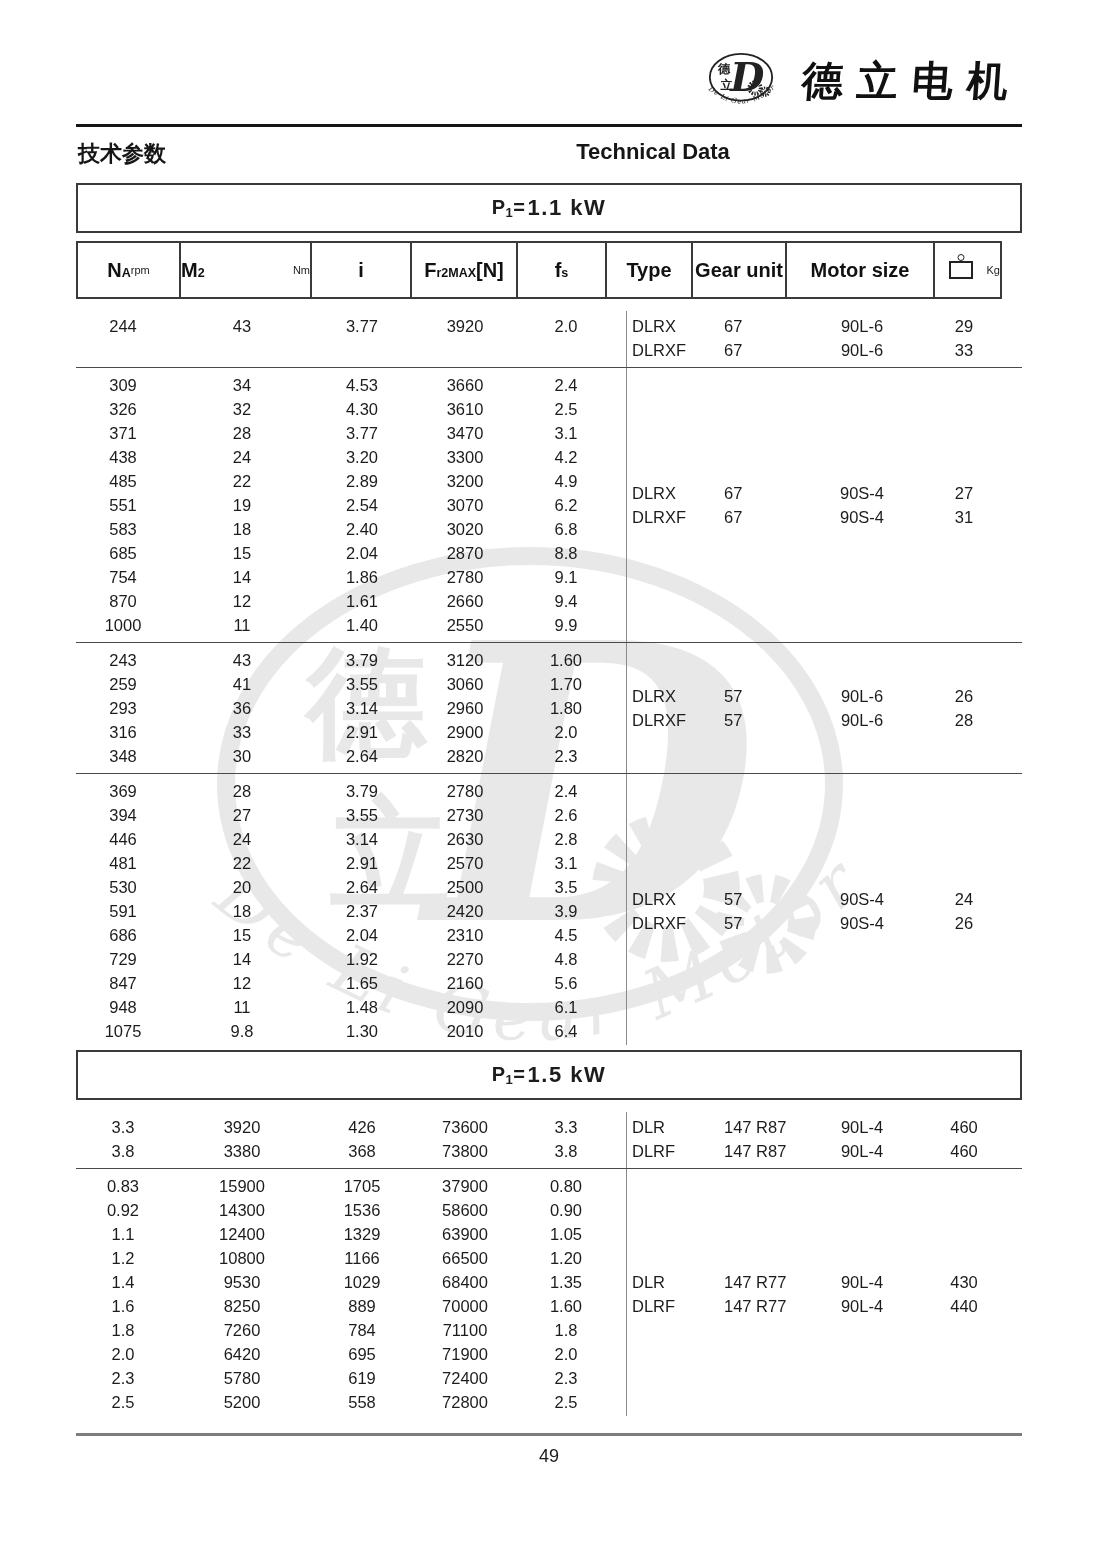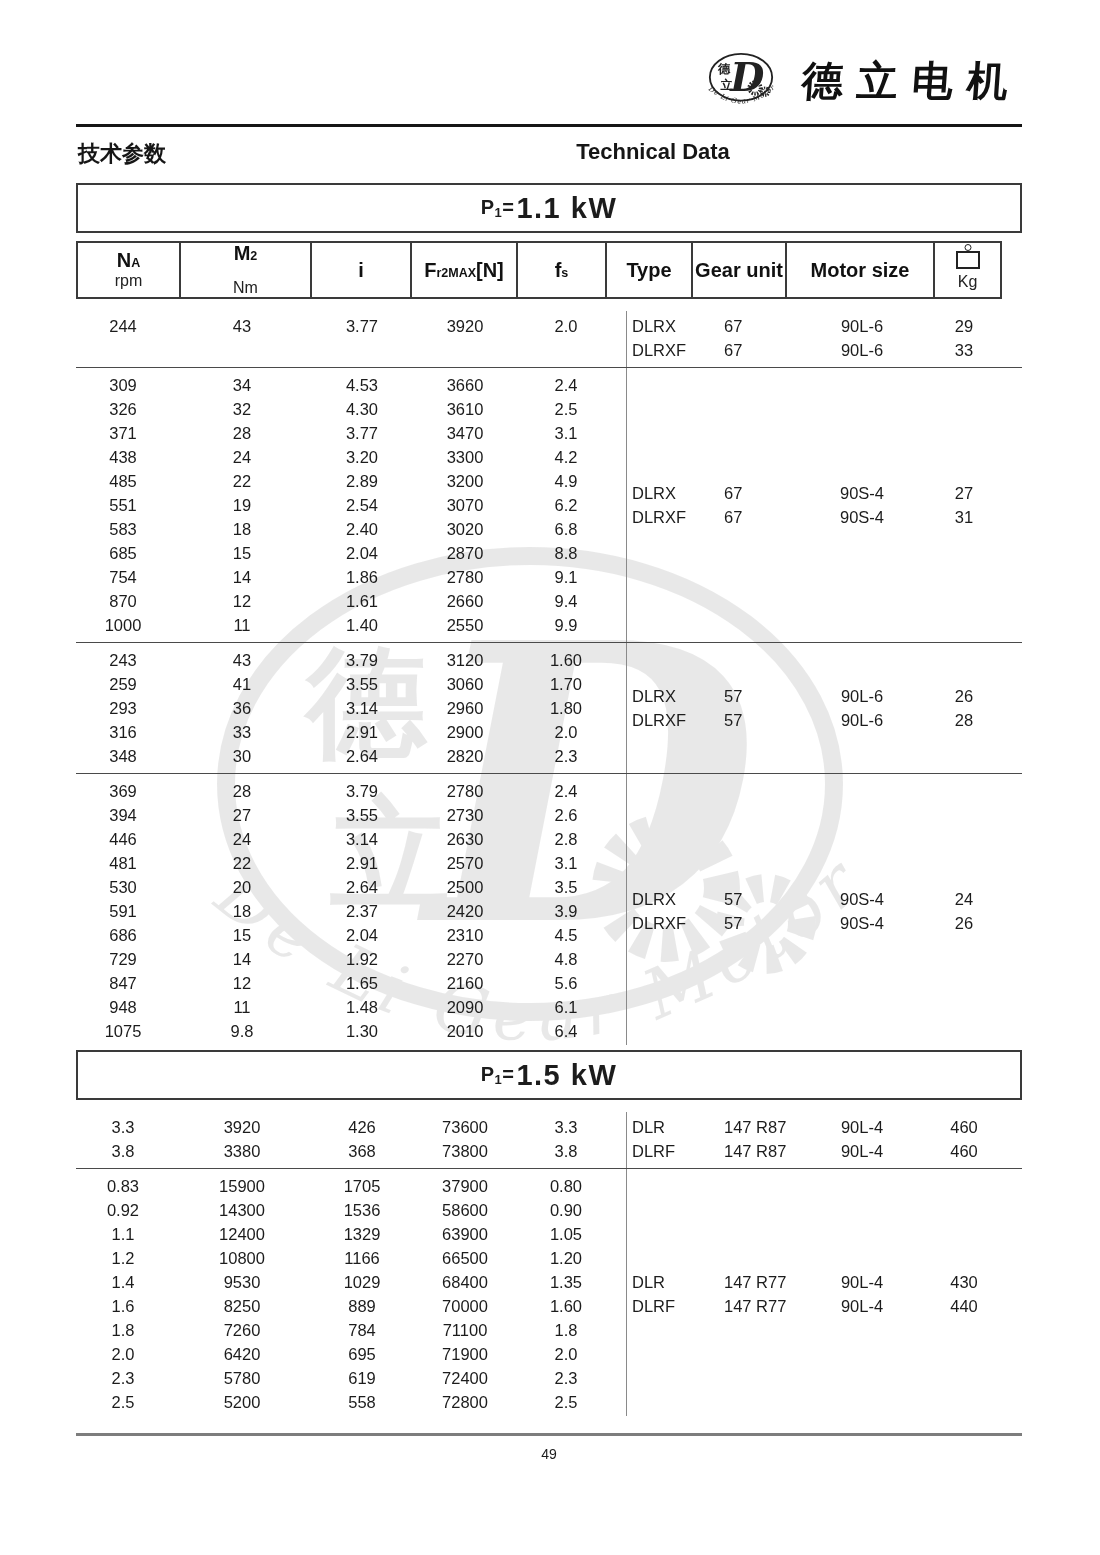--- a/index.html
+++ b/index.html
@@ -21,30 +21,30 @@
   .section-titles{position:relative;height:54px;}
   .cn-title{position:absolute;left:2px;top:12px;font-size:22px;font-weight:600;color:#161616;}
   .en-title{position:absolute;left:577px;top:12px;transform:translateX(-50%);
             font-size:22px;font-weight:bold;color:#161616;white-space:nowrap;}
 
   
   .powerbox{margin:2px 0 8px;height:50px;border:2px solid #3a3a3a;display:flex;
             align-items:center;justify-content:center;box-sizing:border-box;background:transparent;}
   .p-small{font-size:20px;font-weight:bold;letter-spacing:.5px;}
   .p-small sub{font-size:13px;vertical-align:-3px;}
-  .p-big{font-size:29px;font-weight:bold;letter-spacing:1.5px;margin-left:2px;}
+  .p-big{font-size:22px;font-weight:bold;letter-spacing:1.5px;margin-left:2px;}
 
   
   .hrow{display:flex;height:58px;}
   .hcell{border:2px solid #3a3a3a;margin-left:-2px;box-sizing:border-box;display:flex;
-         flex-direction:column;align-items:center;justify-content:center;line-height:1.05;}
+         flex-direction:row;align-items:center;justify-content:center;line-height:1.05;}
   .hcell:first-child{margin-left:0;}
   .hmain{font-size:20px;font-weight:bold;color:#111;}
   .hmain .hsub{font-size:12.5px;font-weight:bold;}
-  .hunit{font-size:16px;color:#222;margin-top:2px;}
+  .hunit{font-size:11px;color:#222;margin-top:2px;}
   .kgicon{width:20px;height:14px;border:2px solid #222;position:relative;margin:2px auto 3px;}
   .kgicon::before{content:"";position:absolute;left:50%;top:-9px;transform:translateX(-50%);
                   width:5px;height:5px;border:1.5px solid #222;border-radius:50%;background:#fff;}
 
   
   .datazone{position:relative;margin-top:10px;}
   .vline{position:absolute;left:550px;top:2px;bottom:3px;width:1.2px;background:#8a8a8a;}
   .group{position:relative;padding:5px 0;}
   .group + .group{border-top:1.6px solid #4a4a4a;}
   .drow{display:flex;height:24px;line-height:24px;font-size:16.5px;}
@@ -54,21 +54,21 @@
   .trow{position:relative;height:24px;line-height:24px;font-size:16.5px;width:378px;}
   .tc{position:absolute;white-space:nowrap;}
   .tc0{left:0;}
   .tc1{left:92px;}
   .tc2{left:230px;transform:translateX(-50%);}
   .tc3{left:332px;transform:translateX(-50%);}
 
   
   .footer{margin-top:14px;}
   .footrule{height:2.5px;background:#7d7d7d;}
-  .pagenum{text-align:center;font-size:14px;margin-top:10px;color:#1c1c1c;}
+  .pagenum{text-align:center;font-size:18px;margin-top:10px;color:#1c1c1c;}
 </style>
 </head>
 <body>
 
 <div class="page">
 
   <div class="watermark" id="watermark">
       <svg viewBox="0 0 200 150">
         <ellipse cx="100" cy="66" rx="76" ry="57" fill="none" stroke="currentColor" stroke-width="4.5"></ellipse>
         <text x="44" y="56" font-size="30" font-family="DejaVu Serif,serif" font-weight="bold" fill="currentColor">德</text>

